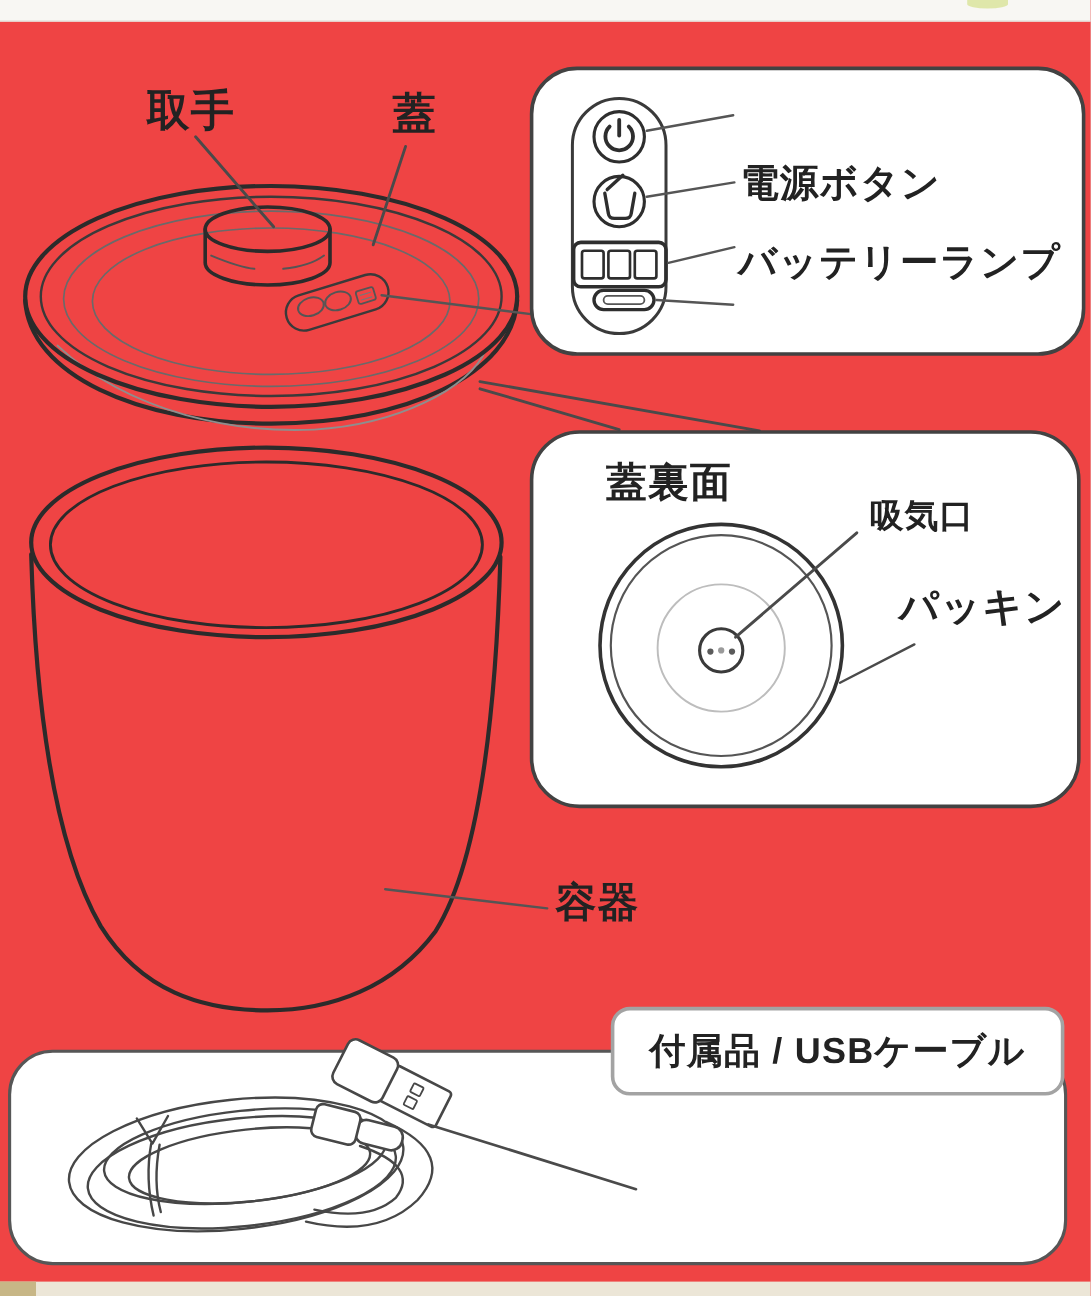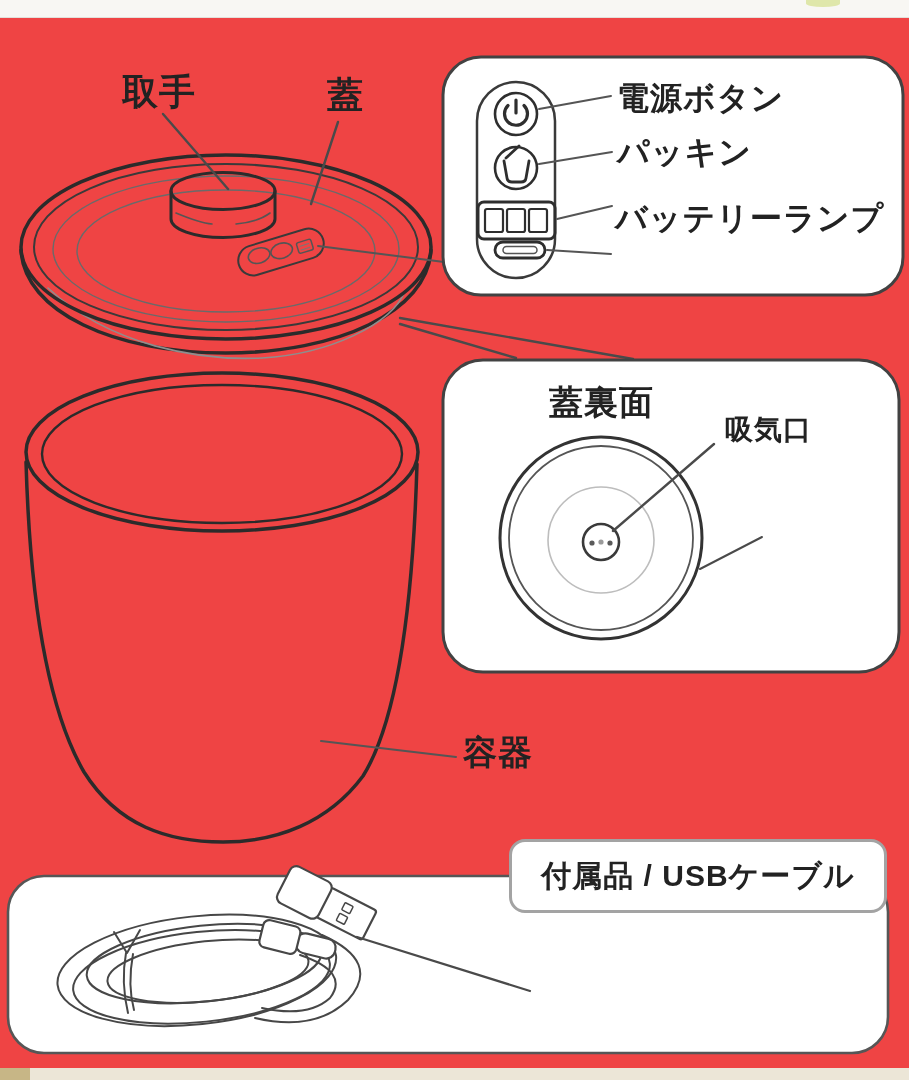--- a/index.html
+++ b/index.html
@@ -17,21 +17,21 @@
   .bottom-corner{position:absolute;left:0;top:1068px;width:30px;height:12px;background:#c7b686;}
   svg.art{position:absolute;left:0;top:0;}
   .lbl{position:absolute;font-weight:bold;white-space:nowrap;line-height:1.05;
     letter-spacing:1px;color:#222;}
   .lbl-handle{left:122px;top:73px;font-size:36px;}
   .lbl-lid{left:327px;top:76px;font-size:36px;}
   .lbl-power{left:617px;top:82px;font-size:32px;}
   .lbl-release{left:617px;top:136px;font-size:32px;}
   .lbl-battery{left:615px;top:202px;font-size:32px;}
   .lbl-usbc-port{left:612px;top:239px;font-size:32px;}
-  .lbl-lidback{left:505px;top:385px;font-size:34px;margin-left:44px;}
+  .lbl-lidback{left:505px;top:385px;font-size:34px;}
   .lbl-intake{left:725px;top:415px;font-size:28px;}
   .lbl-packing{left:749px;top:489px;font-size:33px;}
   .lbl-container{left:463px;top:735px;font-size:34px;}
   .acc-box{position:absolute;left:509px;top:839px;width:372px;height:68px;
     background:#fff;border:3px solid #a3a3a3;border-radius:16px;
     display:flex;align-items:center;justify-content:center;}
   .acc-box .t{font-weight:bold;font-size:30px;letter-spacing:1px;color:#222;white-space:nowrap;}
   .lbl-terminal{left:536px;top:972px;font-size:31px;}
 </style>
 </head>
@@ -165,26 +165,26 @@
           <rect x="-48" y="-14" width="38" height="28" rx="6" fill="#fff" stroke-width="2.2"></rect>
         </g>
       </g>
       <path d="M 357 937 L 530 991" stroke="#4a4a4a" stroke-width="2.2"></path>
     </g>
   </svg>
 
   <div class="lbl lbl-handle">取手</div>
   <div class="lbl lbl-lid">蓋</div>
 
-  <div class="lbl lbl-power">電源ボタン</div>
-  <div class="lbl lbl-release">パッキン</div>
+  <div class="lbl lbl-release">電源ボタン</div>
   <div class="lbl lbl-battery">バッテリーランプ</div>
 
   <div class="lbl lbl-lidback">蓋裏面</div>
   <div class="lbl lbl-intake">吸気口</div>
+  <div class="lbl lbl-packing">パッキン</div>
 
   <div class="lbl lbl-container">容器</div>
 
   <div class="acc-box">
     <span class="t">付属品 / USBケーブル</span>
   </div>
 
   <div class="bottom-strip"></div>
   <div class="bottom-corner"></div>
 </div>

